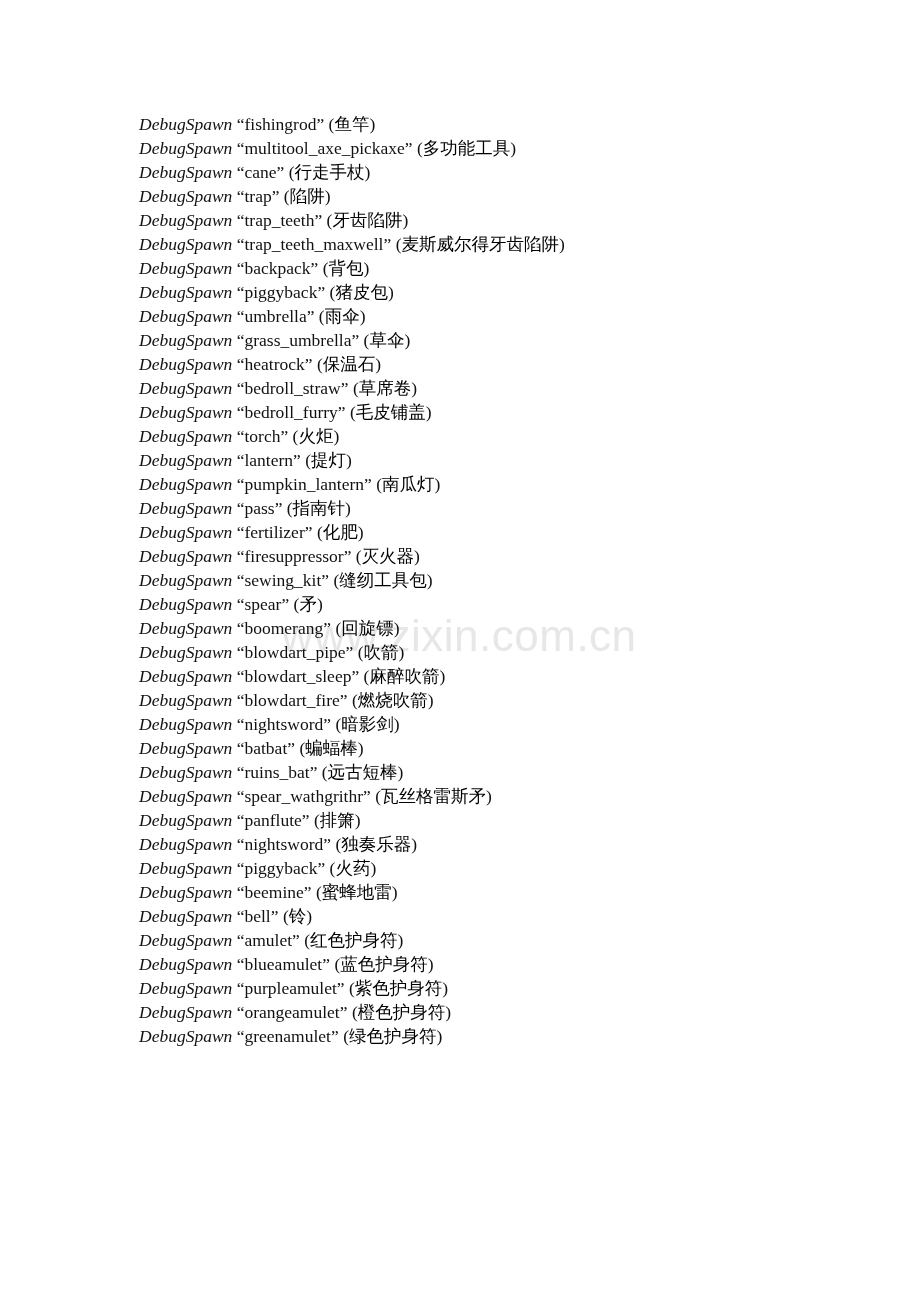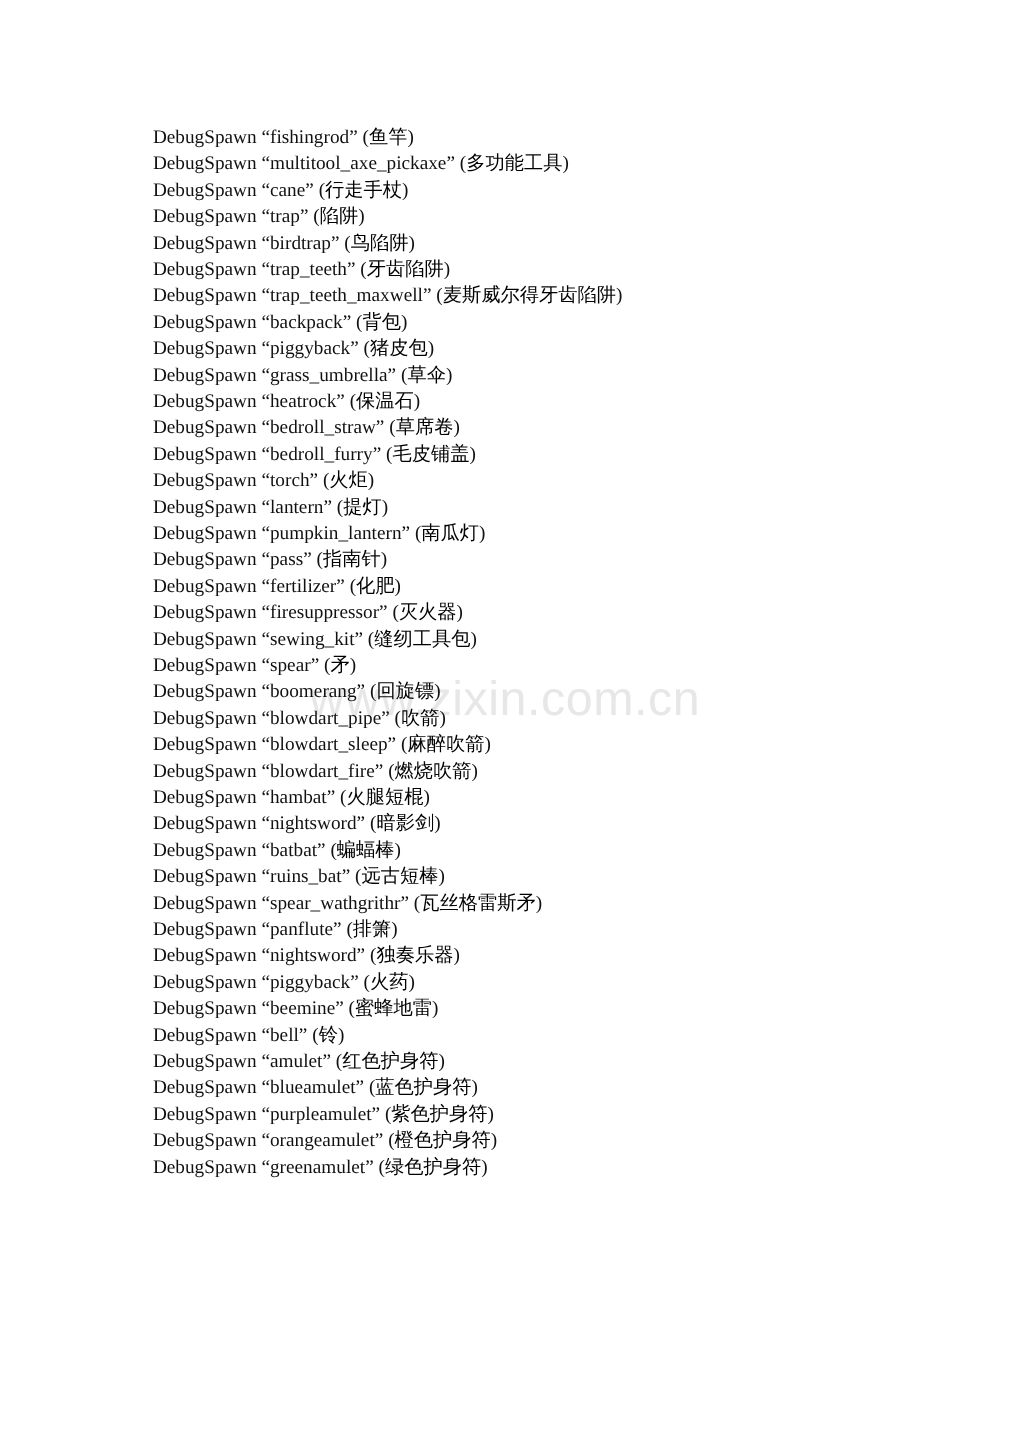--- a/index.html
+++ b/index.html
@@ -52,20 +52,21 @@
   .cmd-line {
     font-size: 17.5px;
     line-height: 24px;
     color: #111111;
     white-space: nowrap;
     font-family: "Liberation Serif", "DejaVu Serif", serif;
   }
 
   .cmd-keyword {
     color: #111111;
+    font-style: italic;
   }
 
   .cmd-id {
     color: #111111;
   }
 
   .cmd-cn {
     color: #000000;
   }
 </style>
@@ -74,42 +75,41 @@
 
 <div id="page">
 
   <div id="watermark">www.zixin.com.cn</div>
 
   <div id="content">
       <div class="cmd-line"><span class="cmd-keyword">DebugSpawn</span> <span>“</span><span class="cmd-id">fishingrod</span><span>”</span> <span>(</span><span class="cmd-cn">鱼竿</span><span>)</span></div>
       <div class="cmd-line"><span class="cmd-keyword">DebugSpawn</span> <span>“</span><span class="cmd-id">multitool_axe_pickaxe</span><span>”</span> <span>(</span><span class="cmd-cn">多功能工具</span><span>)</span></div>
       <div class="cmd-line"><span class="cmd-keyword">DebugSpawn</span> <span>“</span><span class="cmd-id">cane</span><span>”</span> <span>(</span><span class="cmd-cn">行走手杖</span><span>)</span></div>
       <div class="cmd-line"><span class="cmd-keyword">DebugSpawn</span> <span>“</span><span class="cmd-id">trap</span><span>”</span> <span>(</span><span class="cmd-cn">陷阱</span><span>)</span></div>
-      <div class="cmd-line"><span class="cmd-keyword">DebugSpawn</span> <span>“</span><span class="cmd-id">birdtrap</span><span>”</span> <span>(</span><span class="cmd-cn">鸟陷阱</span><span>)</span></div>
       <div class="cmd-line"><span class="cmd-keyword">DebugSpawn</span> <span>“</span><span class="cmd-id">trap_teeth</span><span>”</span> <span>(</span><span class="cmd-cn">牙齿陷阱</span><span>)</span></div>
       <div class="cmd-line"><span class="cmd-keyword">DebugSpawn</span> <span>“</span><span class="cmd-id">trap_teeth_maxwell</span><span>”</span> <span>(</span><span class="cmd-cn">麦斯威尔得牙齿陷阱</span><span>)</span></div>
       <div class="cmd-line"><span class="cmd-keyword">DebugSpawn</span> <span>“</span><span class="cmd-id">backpack</span><span>”</span> <span>(</span><span class="cmd-cn">背包</span><span>)</span></div>
       <div class="cmd-line"><span class="cmd-keyword">DebugSpawn</span> <span>“</span><span class="cmd-id">piggyback</span><span>”</span> <span>(</span><span class="cmd-cn">猪皮包</span><span>)</span></div>
+      <div class="cmd-line"><span class="cmd-keyword">DebugSpawn</span> <span>“</span><span class="cmd-id">umbrella</span><span>”</span> <span>(</span><span class="cmd-cn">雨伞</span><span>)</span></div>
       <div class="cmd-line"><span class="cmd-keyword">DebugSpawn</span> <span>“</span><span class="cmd-id">grass_umbrella</span><span>”</span> <span>(</span><span class="cmd-cn">草伞</span><span>)</span></div>
       <div class="cmd-line"><span class="cmd-keyword">DebugSpawn</span> <span>“</span><span class="cmd-id">heatrock</span><span>”</span> <span>(</span><span class="cmd-cn">保温石</span><span>)</span></div>
       <div class="cmd-line"><span class="cmd-keyword">DebugSpawn</span> <span>“</span><span class="cmd-id">bedroll_straw</span><span>”</span> <span>(</span><span class="cmd-cn">草席卷</span><span>)</span></div>
       <div class="cmd-line"><span class="cmd-keyword">DebugSpawn</span> <span>“</span><span class="cmd-id">bedroll_furry</span><span>”</span> <span>(</span><span class="cmd-cn">毛皮铺盖</span><span>)</span></div>
       <div class="cmd-line"><span class="cmd-keyword">DebugSpawn</span> <span>“</span><span class="cmd-id">torch</span><span>”</span> <span>(</span><span class="cmd-cn">火炬</span><span>)</span></div>
       <div class="cmd-line"><span class="cmd-keyword">DebugSpawn</span> <span>“</span><span class="cmd-id">lantern</span><span>”</span> <span>(</span><span class="cmd-cn">提灯</span><span>)</span></div>
       <div class="cmd-line"><span class="cmd-keyword">DebugSpawn</span> <span>“</span><span class="cmd-id">pumpkin_lantern</span><span>”</span> <span>(</span><span class="cmd-cn">南瓜灯</span><span>)</span></div>
       <div class="cmd-line"><span class="cmd-keyword">DebugSpawn</span> <span>“</span><span class="cmd-id">pass</span><span>”</span> <span>(</span><span class="cmd-cn">指南针</span><span>)</span></div>
       <div class="cmd-line"><span class="cmd-keyword">DebugSpawn</span> <span>“</span><span class="cmd-id">fertilizer</span><span>”</span> <span>(</span><span class="cmd-cn">化肥</span><span>)</span></div>
       <div class="cmd-line"><span class="cmd-keyword">DebugSpawn</span> <span>“</span><span class="cmd-id">firesuppressor</span><span>”</span> <span>(</span><span class="cmd-cn">灭火器</span><span>)</span></div>
       <div class="cmd-line"><span class="cmd-keyword">DebugSpawn</span> <span>“</span><span class="cmd-id">sewing_kit</span><span>”</span> <span>(</span><span class="cmd-cn">缝纫工具包</span><span>)</span></div>
       <div class="cmd-line"><span class="cmd-keyword">DebugSpawn</span> <span>“</span><span class="cmd-id">spear</span><span>”</span> <span>(</span><span class="cmd-cn">矛</span><span>)</span></div>
       <div class="cmd-line"><span class="cmd-keyword">DebugSpawn</span> <span>“</span><span class="cmd-id">boomerang</span><span>”</span> <span>(</span><span class="cmd-cn">回旋镖</span><span>)</span></div>
       <div class="cmd-line"><span class="cmd-keyword">DebugSpawn</span> <span>“</span><span class="cmd-id">blowdart_pipe</span><span>”</span> <span>(</span><span class="cmd-cn">吹箭</span><span>)</span></div>
       <div class="cmd-line"><span class="cmd-keyword">DebugSpawn</span> <span>“</span><span class="cmd-id">blowdart_sleep</span><span>”</span> <span>(</span><span class="cmd-cn">麻醉吹箭</span><span>)</span></div>
       <div class="cmd-line"><span class="cmd-keyword">DebugSpawn</span> <span>“</span><span class="cmd-id">blowdart_fire</span><span>”</span> <span>(</span><span class="cmd-cn">燃烧吹箭</span><span>)</span></div>
-      <div class="cmd-line"><span class="cmd-keyword">DebugSpawn</span> <span>“</span><span class="cmd-id">hambat</span><span>”</span> <span>(</span><span class="cmd-cn">火腿短棍</span><span>)</span></div>
       <div class="cmd-line"><span class="cmd-keyword">DebugSpawn</span> <span>“</span><span class="cmd-id">nightsword</span><span>”</span> <span>(</span><span class="cmd-cn">暗影剑</span><span>)</span></div>
       <div class="cmd-line"><span class="cmd-keyword">DebugSpawn</span> <span>“</span><span class="cmd-id">batbat</span><span>”</span> <span>(</span><span class="cmd-cn">蝙蝠棒</span><span>)</span></div>
       <div class="cmd-line"><span class="cmd-keyword">DebugSpawn</span> <span>“</span><span class="cmd-id">ruins_bat</span><span>”</span> <span>(</span><span class="cmd-cn">远古短棒</span><span>)</span></div>
       <div class="cmd-line"><span class="cmd-keyword">DebugSpawn</span> <span>“</span><span class="cmd-id">spear_wathgrithr</span><span>”</span> <span>(</span><span class="cmd-cn">瓦丝格雷斯矛</span><span>)</span></div>
       <div class="cmd-line"><span class="cmd-keyword">DebugSpawn</span> <span>“</span><span class="cmd-id">panflute</span><span>”</span> <span>(</span><span class="cmd-cn">排箫</span><span>)</span></div>
       <div class="cmd-line"><span class="cmd-keyword">DebugSpawn</span> <span>“</span><span class="cmd-id">nightsword</span><span>”</span> <span>(</span><span class="cmd-cn">独奏乐器</span><span>)</span></div>
       <div class="cmd-line"><span class="cmd-keyword">DebugSpawn</span> <span>“</span><span class="cmd-id">piggyback</span><span>”</span> <span>(</span><span class="cmd-cn">火药</span><span>)</span></div>
       <div class="cmd-line"><span class="cmd-keyword">DebugSpawn</span> <span>“</span><span class="cmd-id">beemine</span><span>”</span> <span>(</span><span class="cmd-cn">蜜蜂地雷</span><span>)</span></div>
       <div class="cmd-line"><span class="cmd-keyword">DebugSpawn</span> <span>“</span><span class="cmd-id">bell</span><span>”</span> <span>(</span><span class="cmd-cn">铃</span><span>)</span></div>
       <div class="cmd-line"><span class="cmd-keyword">DebugSpawn</span> <span>“</span><span class="cmd-id">amulet</span><span>”</span> <span>(</span><span class="cmd-cn">红色护身符</span><span>)</span></div>

